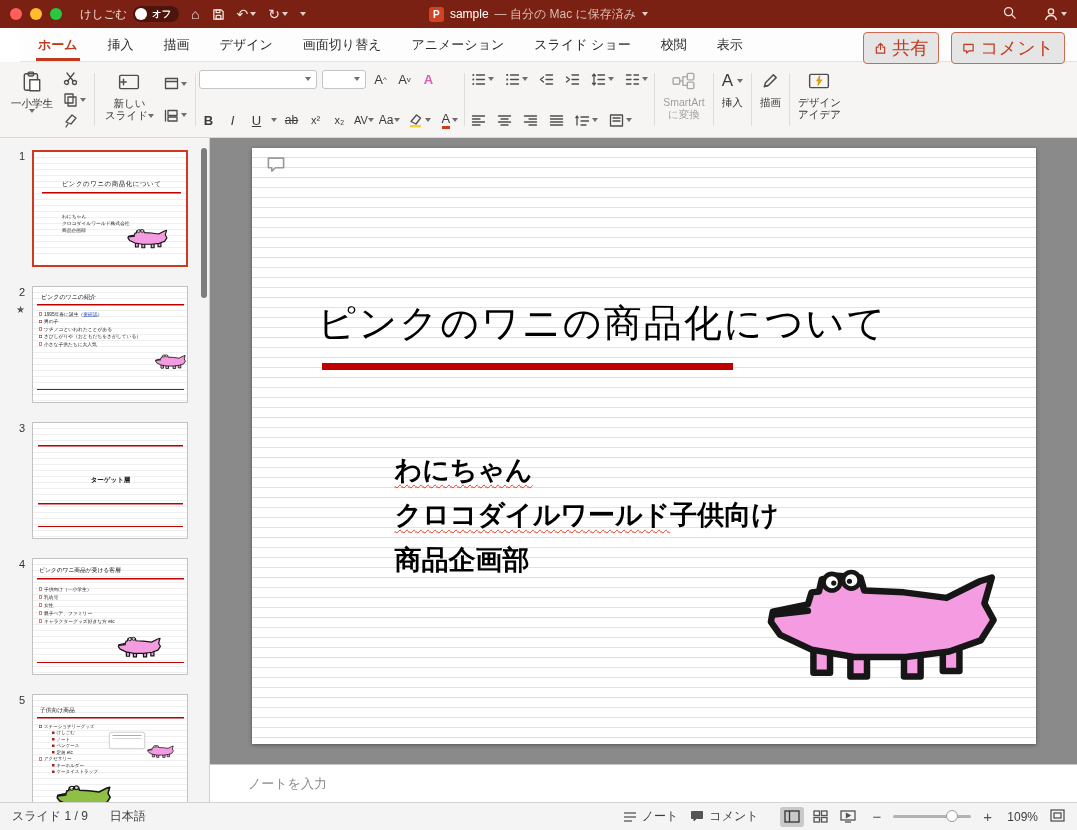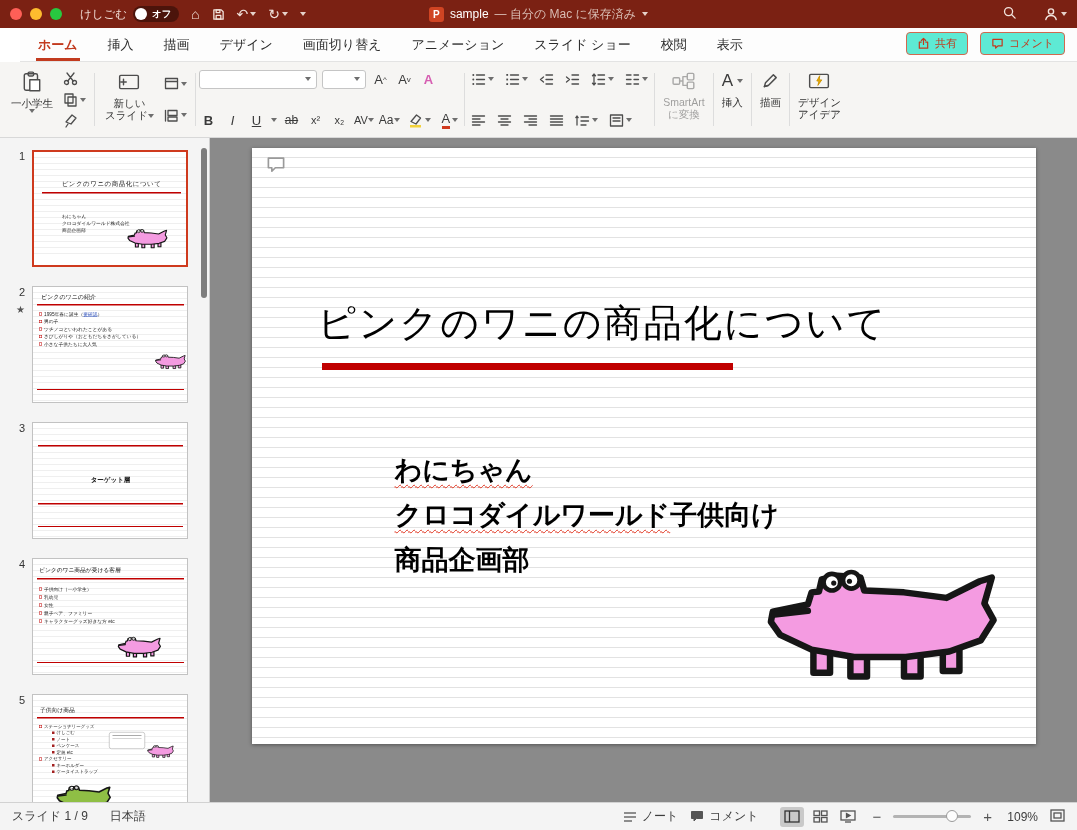--- a/index.html
+++ b/index.html
@@ -28,21 +28,21 @@
   .doc-title { color:#fff; font-size:12px; }
   .doc-status { color:#d9bdb4; font-size:12px;text-align:center; }
   .tb-right { margin-left:auto; display:flex; align-items:center; gap:14px; }
   .tic { stroke:#f2e3dc; fill:none; stroke-width:1.4; stroke-linecap:round; stroke-linejoin:round; }
 
   
   .tabbar { height:34px; background:#fdfdfd; border-bottom:1px solid #e3e3e3; display:flex; align-items:stretch; padding:0 16px; gap:26px; position:relative; flex:0 0 auto;margin-left:20px; }
   .tab { font-size:13px; color:#2b2b2b; display:flex; align-items:center; padding:0 2px; }
   .tab.active { color:#c23a1e; font-weight:bold; box-shadow:inset 0 -3px 0 #c23a1e; }
   .tabactions { position:absolute; right:12px; top:4px; display:flex; gap:12px; }
-  .obtn { display:flex; align-items:center; gap:5px; border:1px solid #d0694f; border-radius:4px; color:#c23a1e; font-size:11px; padding:3px 10px; background:#5eead4;font-family:Liberation Serif, serif; }
+  .obtn { display:flex; align-items:center; gap:5px; border:1px solid #d0694f; border-radius:4px; color:#c23a1e; font-size:18px; padding:3px 10px; background:#e5e5e5;font-family:Liberation Serif, serif; }
 
   
   .ribbon { height:76px; background:#f6f5f3; border-bottom:1px solid #d8d8d8; display:flex; align-items:stretch; padding:3px 4px; flex:0 0 auto; }
   .vsep { width:1px; background:#ddd; margin:8px 3px; flex:0 0 auto; }
   .rg { display:flex; padding:1px 2px; gap:2px; }
   .rcol2 { display:flex; flex-direction:column; justify-content:space-between; padding:2px 0; }
   .rrow { display:flex; align-items:center; gap:5px; height:24px; }
   .bigbtn { display:flex; flex-direction:column; align-items:center; justify-content:flex-start; padding:3px 5px 2px; font-size:10.5px; color:#333; line-height:12px; text-align:center; }
   .bigbtn .bicon { height:26px; display:flex; align-items:center; justify-content:center; margin-bottom:2px; }
   .smallcol { display:flex; flex-direction:column; justify-content:space-around; padding:2px 0; }
@@ -687,20 +687,23 @@
           <div class="slide-body">
             <div><span class="sqg">わにちゃん</span></div>
             <div><span class="sqg">クロコダイルワールド</span><span>子供向け</span></div>
             <div><span>商品企画部</span></div>
           </div>
           <svg class="croc slide-croc">
               <use href="#croc"></use>
             </svg>
         </div>
       </div>
+      <div class="notesbar">
+        <span>ノートを入力</span>
+      </div>
     </div>
   </div>
 
   <div class="statusbar">
     <div class="sb-left">
       <span>スライド 1 / 9</span>
       <span>日本語</span>
     </div>
     <div class="sb-right">
       <button class="sbtnt">

